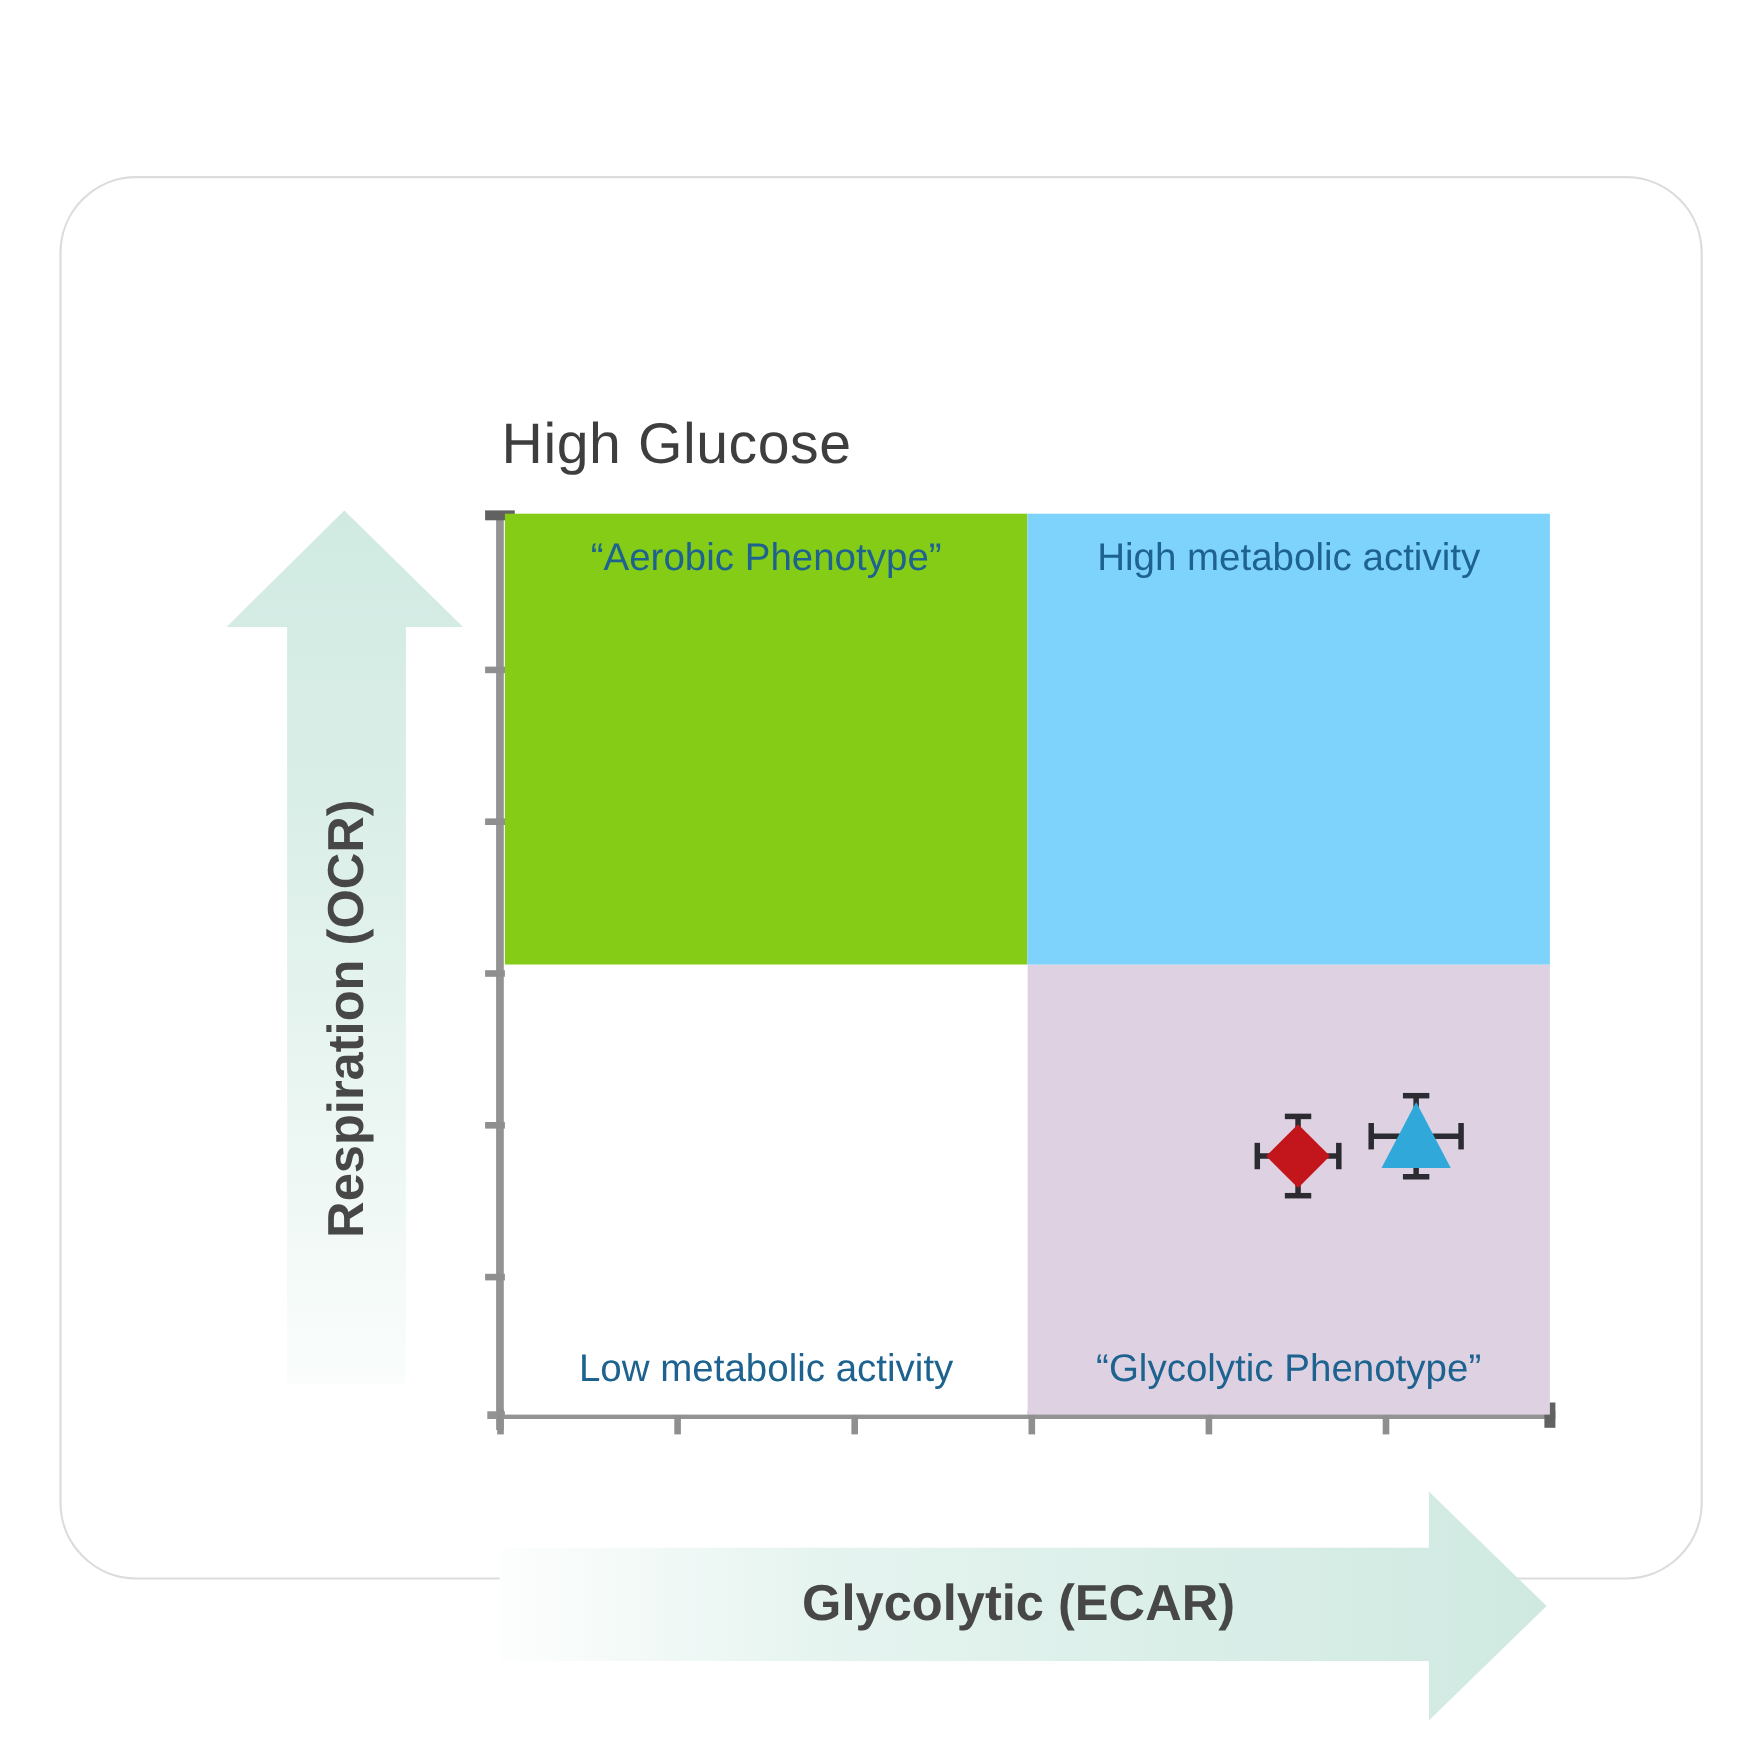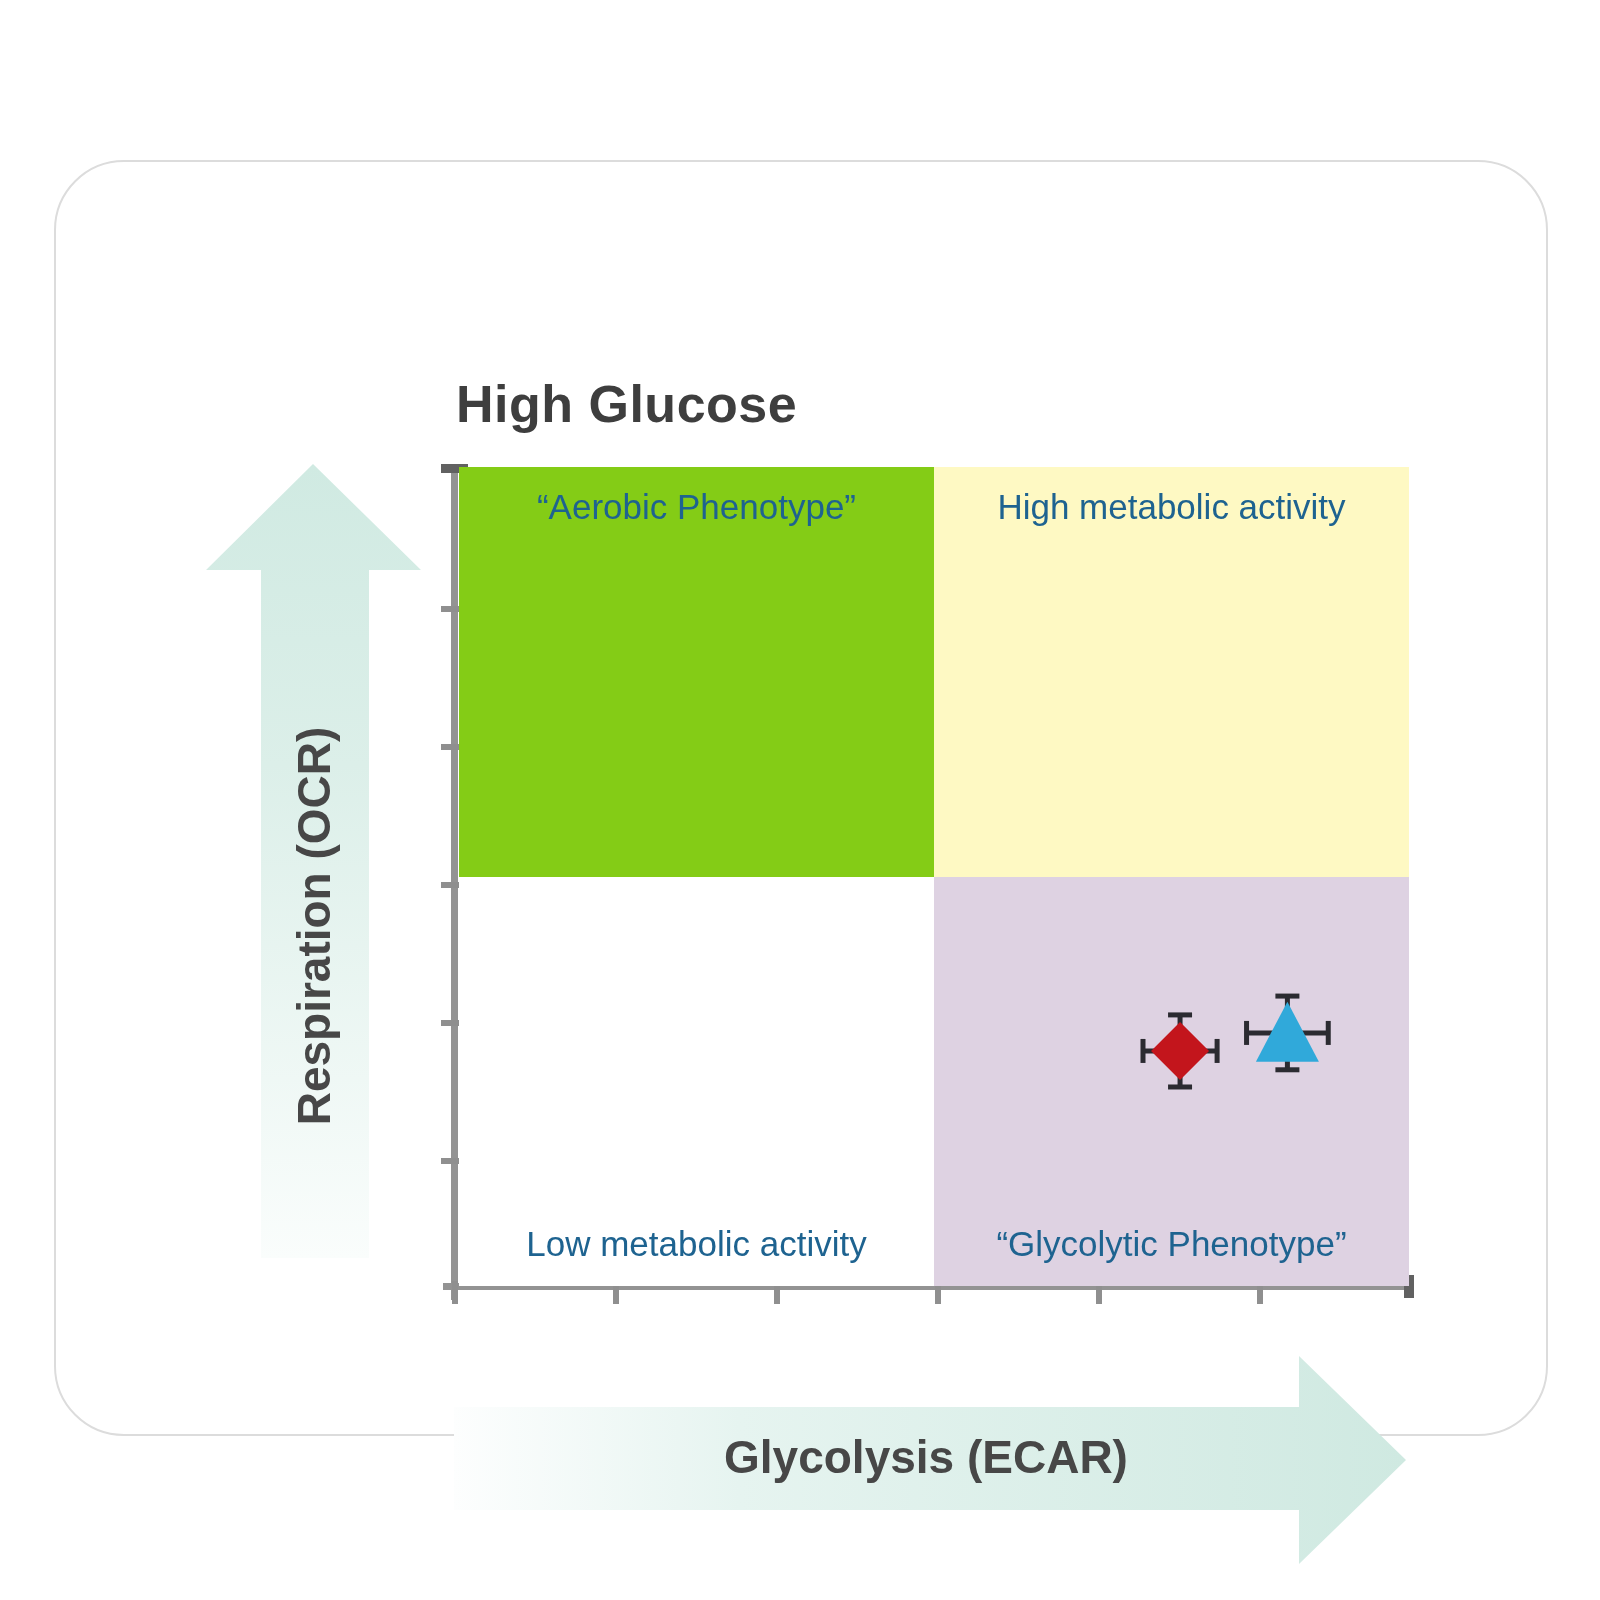--- a/index.html
+++ b/index.html
@@ -24,21 +24,21 @@
     background: var(--card-bg, #ffffff);
     border: 2px solid var(--card-border, #dcdcdc);
     border-radius: 70px;
     box-sizing: border-box;
   }
   .chart-title {
     position: absolute;
     left: 400px;
     top: 212px;
     font-size: 52px;
-    font-weight: bold;
+    font-weight: normal;
     color: var(--title-text, #3e3e3e);
     letter-spacing: 0.5px;
     white-space: nowrap;
   }
   
   .plot {
     position: absolute;
     left: 403px;
     top: 305px;
     width: 950px;
@@ -170,21 +170,21 @@
     <svg class="arrow-h" width="957" height="212" viewBox="0 0 957 212">
       <defs>
         <linearGradient id="gh" x1="0" y1="0" x2="1" y2="0">
           <stop offset="0" stop-color="#fdfefe"></stop>
           <stop offset="0.3" stop-color="#e6f4f0"></stop>
           <stop offset="1" stop-color="#cfe9e1"></stop>
         </linearGradient>
       </defs>
       <polygon points="0,53 845,53 845,2 952,106 845,210 845,156 0,156" fill="url(#gh)"></polygon>
     </svg>
-    <div class="x-axis-title">Glycolysis (ECAR)</div>
+    <div class="x-axis-title">Glycolytic (ECAR)</div>
 
     <div class="axis-line-v"></div>
     <div class="axis-line-h"></div>
     <div class="axis-cap-top"></div>
     <div class="axis-cap-right"></div>
     <div id="ticks">
         <div class="tick-x" style="left: 396px;"></div>
         <div class="tick-x" style="left: 557px;"></div>
         <div class="tick-x" style="left: 718px;"></div>
         <div class="tick-x" style="left: 879px;"></div>
@@ -194,21 +194,21 @@
         <div class="tick-y" style="top: 582px;"></div>
         <div class="tick-y" style="top: 720px;"></div>
         <div class="tick-y" style="top: 858px;"></div>
         <div class="tick-y" style="top: 996px;"></div>
       </div>
 
     <div class="plot">
       <div class="quad tl" style="background: #84cc16;">
         <div class="quad-label">“Aerobic Phenotype”</div>
       </div>
-      <div class="quad tr" style="background: #fef9c3;">
+      <div class="quad tr" style="background: #7dd3fc;">
         <div class="quad-label">High metabolic activity</div>
       </div>
       <div class="quad br" style="background: rgb(222, 210, 226);">
         <div class="quad-label">“Glycolytic Phenotype”</div>
       </div>
       <div class="quad bl" style="background: rgb(255, 255, 255);">
         <div class="quad-label">Low metabolic activity</div>
       </div>
       <svg class="points-layer" width="950" height="819" viewBox="0 0 950 819">
           <line x1="684" y1="583.947" x2="758.0999999999999" y2="583.947" stroke="#2b2b31" stroke-width="5"></line>

